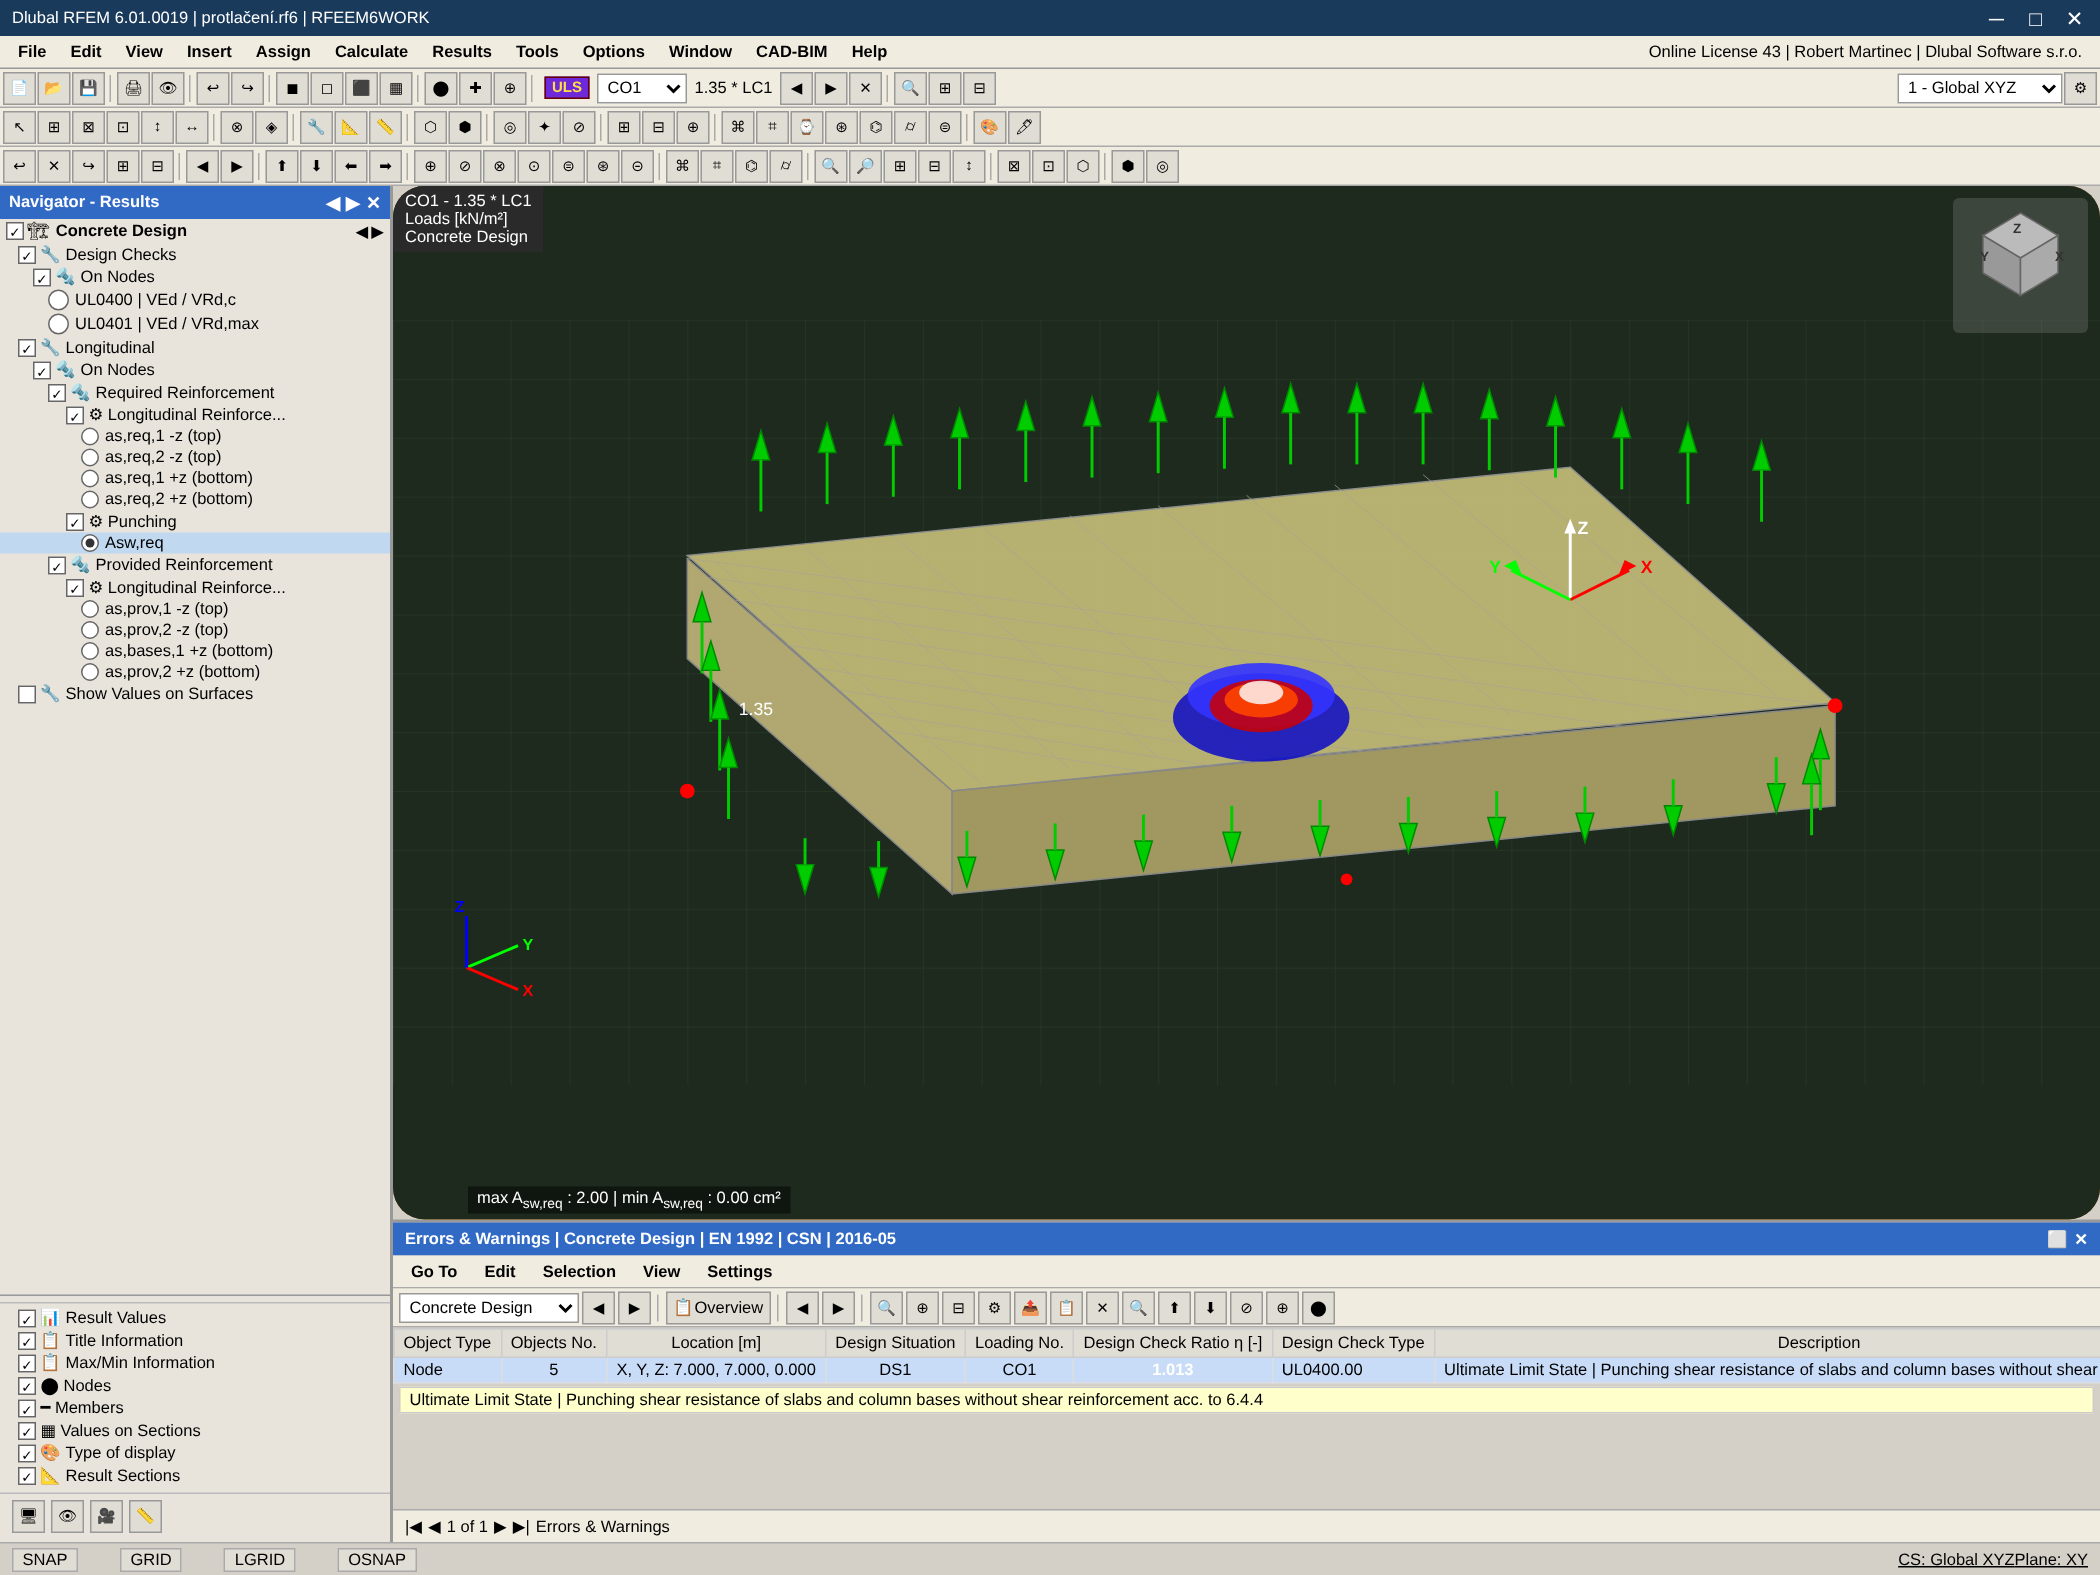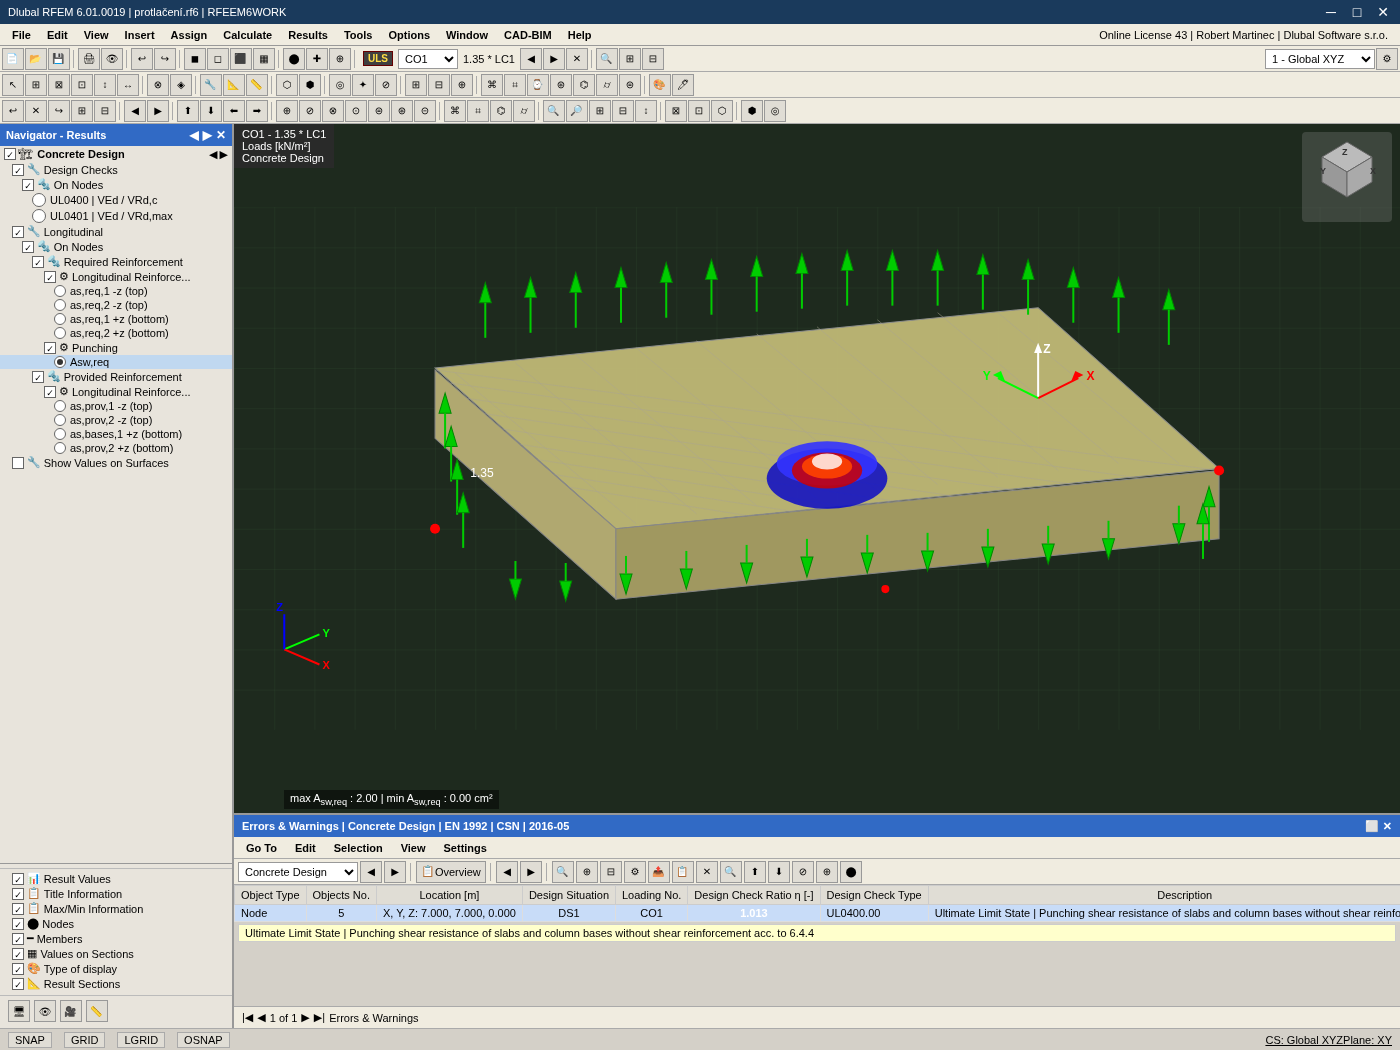--- a/index.html
+++ b/index.html
@@ -162,21 +162,21 @@
     #status-bar {
       background: #d4d0c8;
       height: 22px;
       display: flex;
       align-items: center;
       padding: 0 8px;
       border-top: 1px solid #aaa;
       justify-content: space-between;
       font-size: 11px;
     }
-    #status-bar .status-items { display: flex; gap: 12px; align-items: center; }
+    #status-bar .status-items { display: flex; gap: 28px; align-items: center; }
     .status-item {
       padding: 1px 6px;
       border: 1px solid #aaa;
       background: #e0ddd5;
       cursor: pointer;
     }
 
     
     .nav-separator {
       height: 1px;
@@ -194,21 +194,21 @@
       cursor: pointer;
     }
 
     #content-row {
       display: flex;
       flex: 1;
       overflow: hidden;
     }
 
     #left-panel {
-      width: 234px;
+      width: 262px;
       display: flex;
       flex-direction: column;
       border-right: 2px solid #999;
     }
 
     #nav-top {
       flex: 1;
       background: #e8e4dc;
       overflow-y: auto;
       min-height: 0;
@@ -225,32 +225,33 @@
       display: flex;
       flex-direction: column;
       overflow: hidden;
     }
 
     #viewport-area {
       flex: 1;
       background: #a16207;
       position: relative;
       overflow: hidden;
+      border-radius: 21px;
     }
 
     #bottom-errors {
       height: 215px;
       display: flex;
       flex-direction: column;
       border-top: 2px solid #999;
     }
 
     
     .uls-badge {
-      background: #404040;
+      background: #6d28d9;
       color: #ffdd44;
       padding: 1px 4px;
       font-size: 10px;
       font-weight: bold;
       border: 1px solid #600;
     }
 
     .selected-row td { background: #c8dcf8 !important; }
 
     .nav-check-box {

